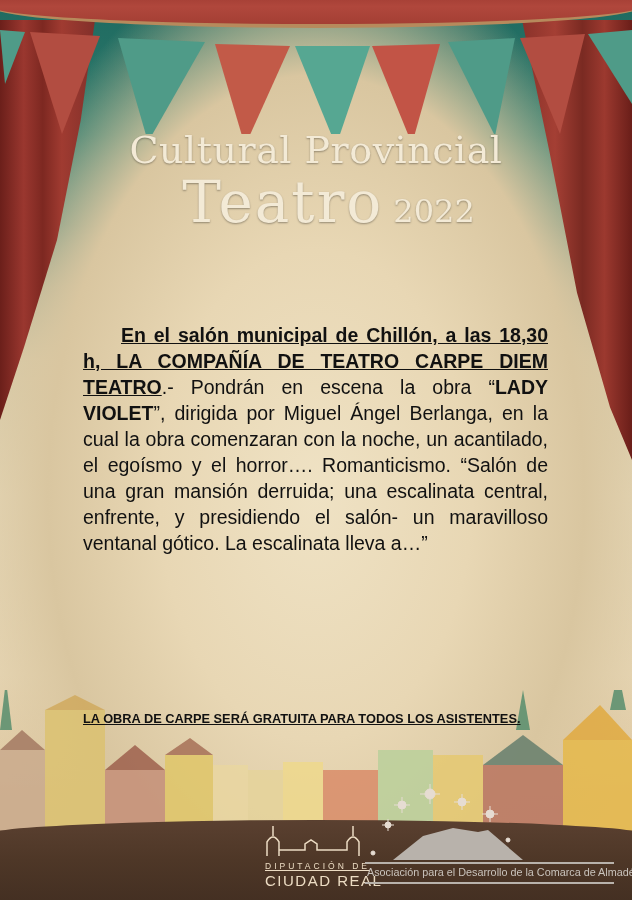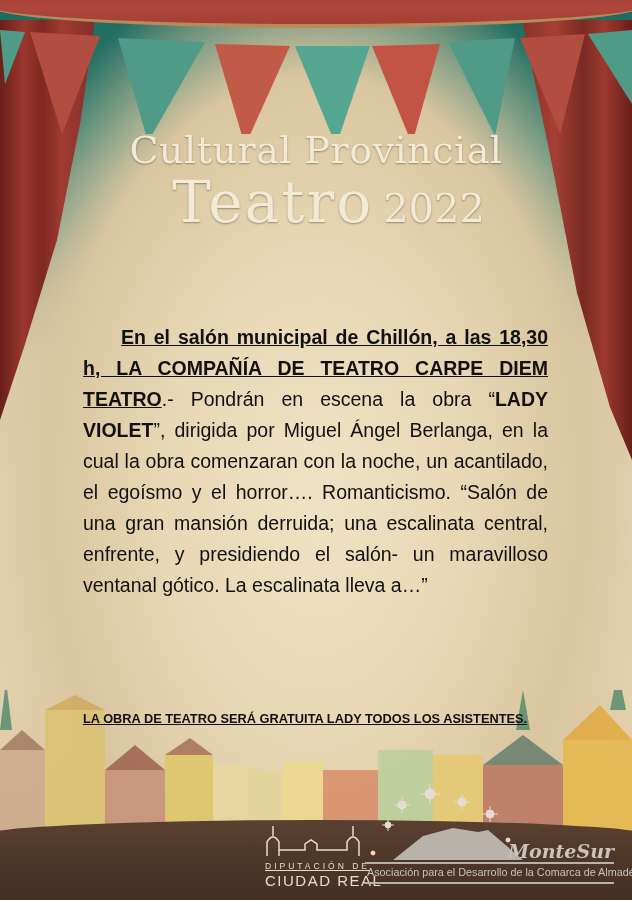--- a/index.html
+++ b/index.html
@@ -43,31 +43,31 @@
     font-family:"DejaVu Serif", serif; font-size:38px; color:#f3ead6;
     letter-spacing:0.5px; z-index:6;
     text-shadow:0 1px 2px rgba(0,0,0,0.35);
   }
   .title2 {
     position:absolute; left:0; right:0; top:168px; text-align:center;
     font-family:"DejaVu Serif", serif; color:#f3ead6; z-index:6;
     text-shadow:0 1px 2px rgba(0,0,0,0.35);
   }
   .title2 .big { font-size:58px; letter-spacing:2px;margin-left:25px; }
-  .title2 .year { font-size:40px; margin-left:10px; }
+  .title2 .year { font-size:32px; margin-left:10px; }
 
   .date {
     position:absolute; left:0; right:0; top:279px; text-align:center;
     font-size:19px; font-weight:bold; color:#f01818; text-decoration:underline;
     z-index:6;
   }
 
   .body-text {
     position:absolute; left:83px; width:465px; top:322px;
-    font-size:19.5px; line-height:31px; color:#111; text-align:justify;
+    font-size:19.5px; line-height:26px; color:#111; text-align:justify;
     z-index:6;
   }
   .body-text p { margin:0; }
   .indent { text-indent:38px; }
   .ul { text-decoration:underline; font-weight:bold; }
   .b { font-weight:bold; }
   .acto { position:absolute; left:121px; top:647px; font-size:19.5px; color:#111; z-index:6; }
 
   .notice {
     position:absolute; left:83px; top:711px; font-size:12.8px; font-weight:bold;
@@ -125,21 +125,21 @@
     <span class="big">Teatro</span><span class="year">2022</span>
   </div>
 
 
   <div class="body-text">
     <p class="indent"><span class="ul">En el salón municipal de Chillón, a las 18,30 h, LA COMPAÑÍA DE TEATRO CARPE DIEM TEATRO</span><span>.- Pondrán en escena la obra “</span><span class="b">LADY VIOLET</span><span>”, dirigida por Miguel Ángel Berlanga, en la cual la obra comenzaran con la noche, un acantilado, el egoísmo y el horror…. Romanticismo. “Salón de una gran mansión derruida; una escalinata central, enfrente, y presidiendo el salón- un maravilloso ventanal gótico. La escalinata lleva a…”</span></p>
   </div>
 
 
   <div class="notice">
-    <div>LA OBRA DE TEATRO SERÁ GRATUITA LADY TODOS LOS ASISTENTES.</div>
+    <div>LA OBRA DE CARPE SERÁ GRATUITA PARA TODOS LOS ASISTENTES.</div>
   </div>
 
   <svg class="town" viewBox="0 0 632 150">
     <g opacity="0.8">
       <rect x="0" y="60" width="45" height="90" fill="#c9a98c"></rect>
       <polygon points="0,60 45,60 22,40" fill="#a0745e"></polygon>
       <rect x="45" y="20" width="60" height="130" fill="#dcc26e"></rect>
       <polygon points="45,20 105,20 75,5" fill="#d0a85a"></polygon>
       <rect x="105" y="80" width="60" height="70" fill="#c48c76"></rect>
       <polygon points="105,80 165,80 135,55" fill="#9a5a48"></polygon>
@@ -190,19 +190,18 @@
       <path d="M2,30 L2,16 Q8,6 14,16 L14,30 M8,10 L8,0 M14,24 L40,24 L40,18 L46,14 L52,18 L52,24 L82,24 L82,16 Q88,6 94,16 L94,30 M88,10 L88,0" fill="none" stroke="#ecdcc3" stroke-width="1.5"></path>
     </svg>
     <div class="dip-small">DIPUTACIÓN DE</div>
     <div class="dip-big">CIUDAD REAL</div>
   </div>
 
   <div class="logo-ms">
     <svg width="130" height="36" viewBox="0 0 130 36" style="position:absolute;left:28px;top:0;">
       <polygon points="0,34 30,10 60,2 85,6 95,4 130,34" fill="#b8b2ab"></polygon>
     </svg>
-    <div class="ms-name">MonteSur</div>
     <div class="ms-line" style="top:36px;"></div>
     <div class="ms-sub">Asociación para el Desarrollo de la Comarca de Almadén</div>
     <div class="ms-line" style="top:56px;"></div>
   </div>
 
 </div>
 
 </body></html>

